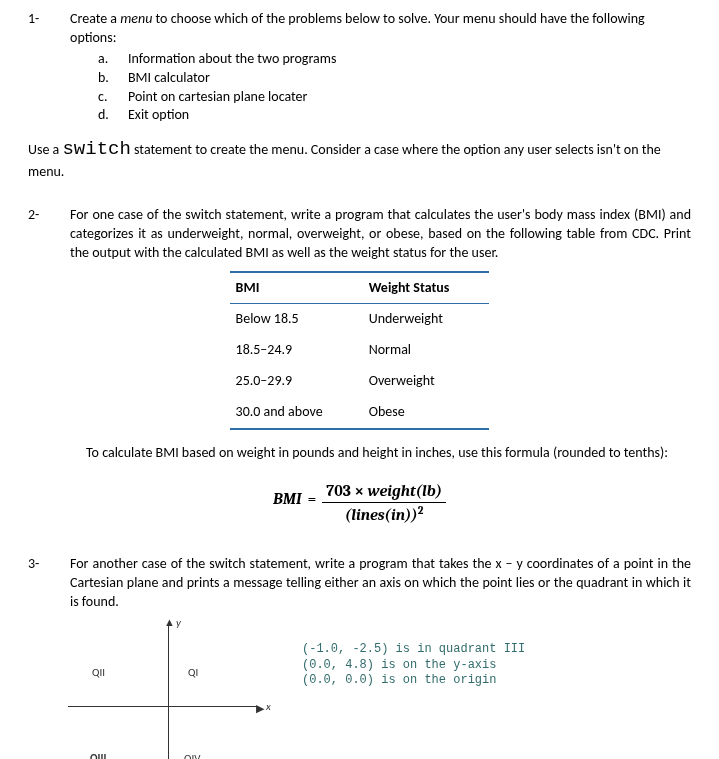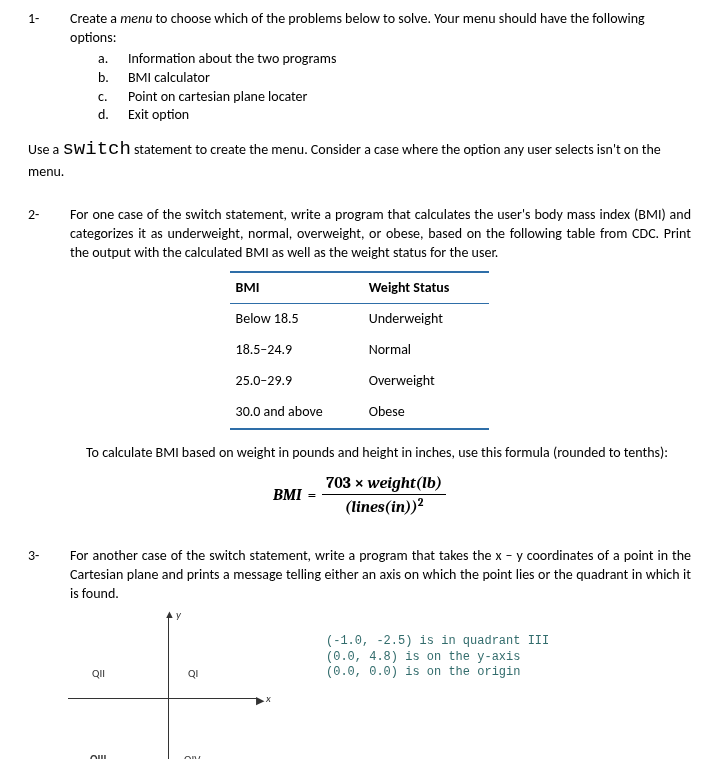--- a/index.html
+++ b/index.html
@@ -26,42 +26,42 @@
     
     table.bmi { border-collapse:collapse; margin:8px auto 14px auto; font-size:14px; }
     table.bmi th, table.bmi td { text-align:left; padding:6px 40px 6px 6px; }
     table.bmi thead th { border-top:2px solid #2e6ea8; border-bottom:1px solid #2e6ea8; font-weight:bold; }
     table.bmi tbody tr:last-child td { border-bottom:2px solid #2e6ea8; }
 
     
     .formula-block { text-align:center; margin:10px 0 28px 0; font-family:"Cambria",serif; font-style:italic; font-size:16px; }
     .formula-block .line { display:inline-flex; align-items:center; gap:6px; }
     .frac { display:inline-block; text-align:center; vertical-align:middle; }
-    .frac .num { display:block; border-bottom:1.5px solid #000; padding:0 4px; }
+    .frac .num { display:block; border-bottom:1.5px solid #000; padding:0 4px;margin-top:8px; }
     .frac .den { display:block; padding:0 4px; }
     .sup { font-size:0.7em; vertical-align:super; }
 
     
     .figrow { display:flex; align-items:flex-start; gap:24px; margin-top:6px; }
     .axes { position:relative; width:220px; height:170px; margin-left:30px; }
     .h-line { position:absolute; top:88px; left:10px; width:190px; height:1px; background:#333; }
     .h-arrow { position:absolute; top:84px; left:198px; font-size:11px; color:#333; }
     .v-line { position:absolute; top:6px; left:110px; width:1px; height:158px; background:#333; }
     .v-arrow { position:absolute; top:-2px; left:106px; font-size:11px; color:#333; }
     .axis-lbl { position:absolute; font-size:11px; font-style:italic; color:#333; }
     .lx { top:82px; left:208px; }
     .ly { top:-2px; left:118px; }
-    .ql { position:absolute; font-size:11px; color:#333;margin-top:9px; }
+    .ql { position:absolute; font-size:11px; color:#333; }
     .q1 { top:48px; left:130px; }
     .q2 { top:48px; left:34px; }
     .q3 { top:134px; left:32px;font-weight:bold; }
     .q4 { top:134px; left:126px; }
     .samples { font-size:13px; padding-top:24px; }
     .samples-title { margin-bottom:2px; }
-    .mono { font-family:"Courier New",monospace; font-size:12px; color:#326c6c; white-space:pre; line-height:1.3;margin-left:24px; }
+    .mono { font-family:"Courier New",monospace; font-size:12px; color:#326c6c; white-space:pre; line-height:1.3; }
     .indent-block { margin-left:58px; }
   </style>
 </head>
 <body>
 
 <div class="q-row">
   <div class="q-num">1-</div>
   <div class="q-body">
     <span>Create a </span><em class="kw">menu</em><span> to choose which of the problems below to solve. Your menu should have the following options:</span>
     <div class="sub-list">

